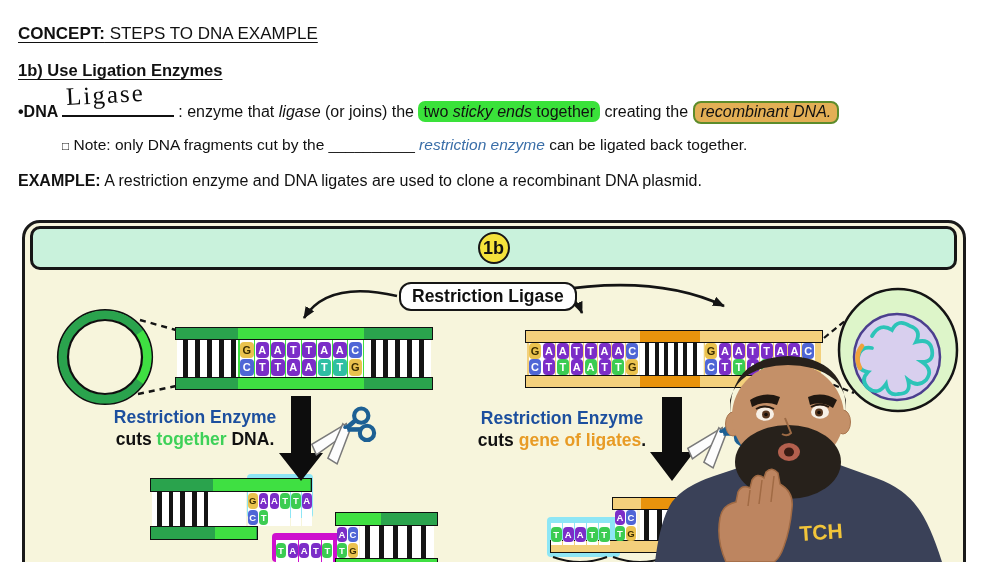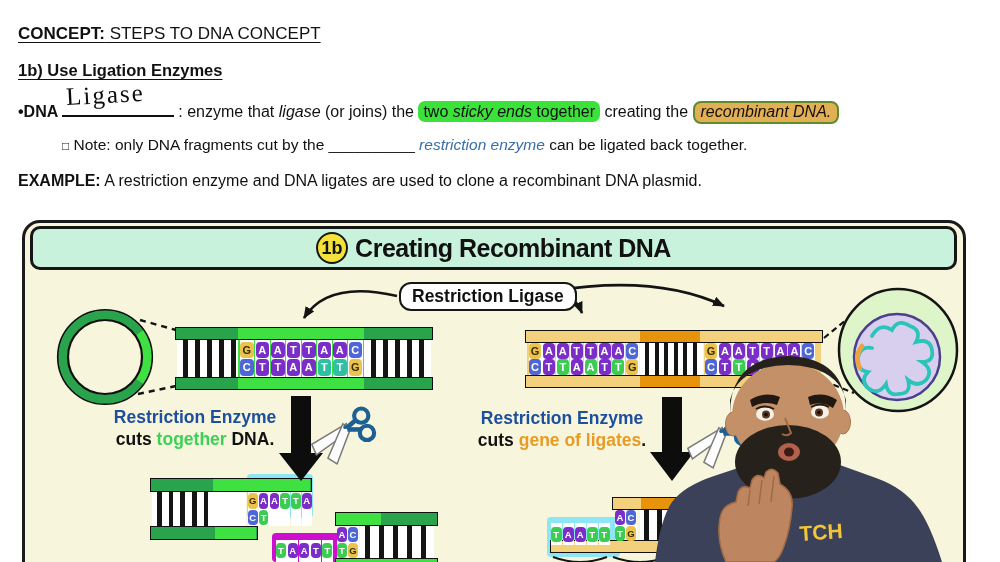--- a/index.html
+++ b/index.html
@@ -43,40 +43,39 @@
   .base{position:absolute;display:flex;align-items:center;justify-content:center;
         border-radius:4px;font-weight:bold;}
   .hlbox{position:absolute;border-radius:4px;}
   svg{position:absolute;left:0;top:0;}
   #overlay{z-index:3;}
   #person{z-index:6;}
 </style>
 </head>
 <body>
 
-<div class="nline u" style="left:18px;top:24px;font-size:17px;"><b>CONCEPT:</b><span> STEPS TO DNA CONCEPT</span></div>
+<div class="nline u" style="left:18px;top:24px;font-size:17px;"><b>CONCEPT:</b><span> STEPS TO DNA EXAMPLE</span></div>
 
 <div class="nline u" style="left:18px;top:61px;font-size:16.5px;font-weight:bold;">1b) Use Ligation Enzymes</div>
 
 <div class="nline" style="left:18px;top:97px;">
   <b>•DNA</b><span class="blank-ul"><span class="handwriting">Ligase</span></span><b></b><span>: enzyme that </span><i>ligase</i><span> (or joins) the </span><mark class="hl"><span>two </span><i>sticky ends</i><span> together</span></mark><span> creating the </span><span class="boxed">recombinant DNA.</span>
 </div>
 
 <div class="nline" style="left:62px;top:136px;font-size:15.5px;">
   <span style="font-size:12px;">□</span><span> Note: only DNA fragments cut by the </span><span>__________ </span><span class="blue-i">restriction enzyme</span><span> can be ligated back together.</span>
 </div>
 
 <div class="nline" style="left:18px;top:172px;">
   <b>EXAMPLE:</b><span> A restriction enzyme and DNA ligates are used to clone a recombinant DNA plasmid.</span>
 </div>
 
 <div id="panel" class="abs"></div>
 <div id="header-bar" class="abs">
   <span id="step-badge">1b</span>
-  <span id="diagram-title">Creating Recombinant DNA</span>
 </div>
 <div id="rs-label" class="abs">Restriction Ligase</div>
 
 <div id="plasmid-strand" class="strand s-lg" style="left:175px;top:327px;width:258px;height:63px;">
   <div class="interior" style="left:2px;top:13px;width:254px;height:37px;background:#fff;"></div>
   <div class="interior" style="left:63px;top:13px;width:126px;height:37px;background:#3fe042;"></div>
   <div class="rail" style="left:0;top:0;width:258px;height:13px;background:#2aa34d;">
       <div class="railseg" style="left:62px;width:126px;background:#3fe042;"></div>
     </div>
   <div class="rail" style="left:0;top:50px;width:258px;height:13px;background:#2aa34d;">

